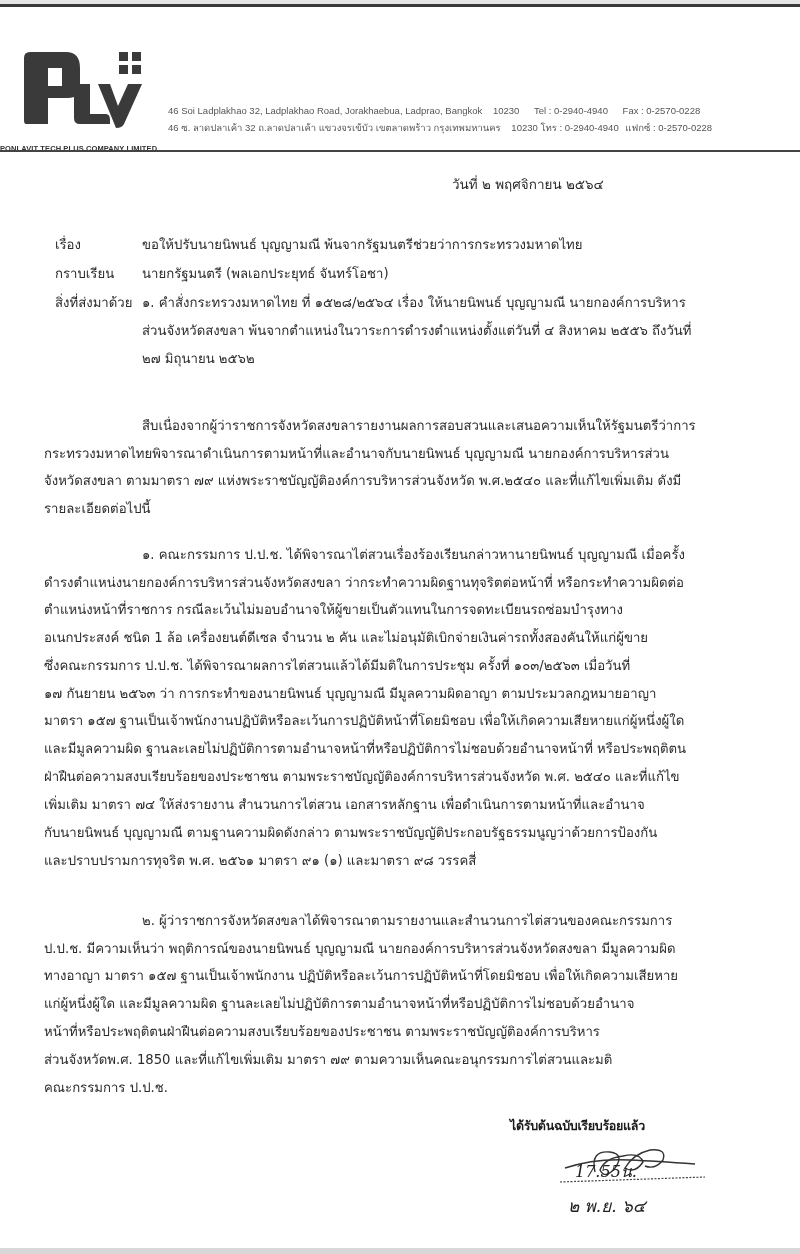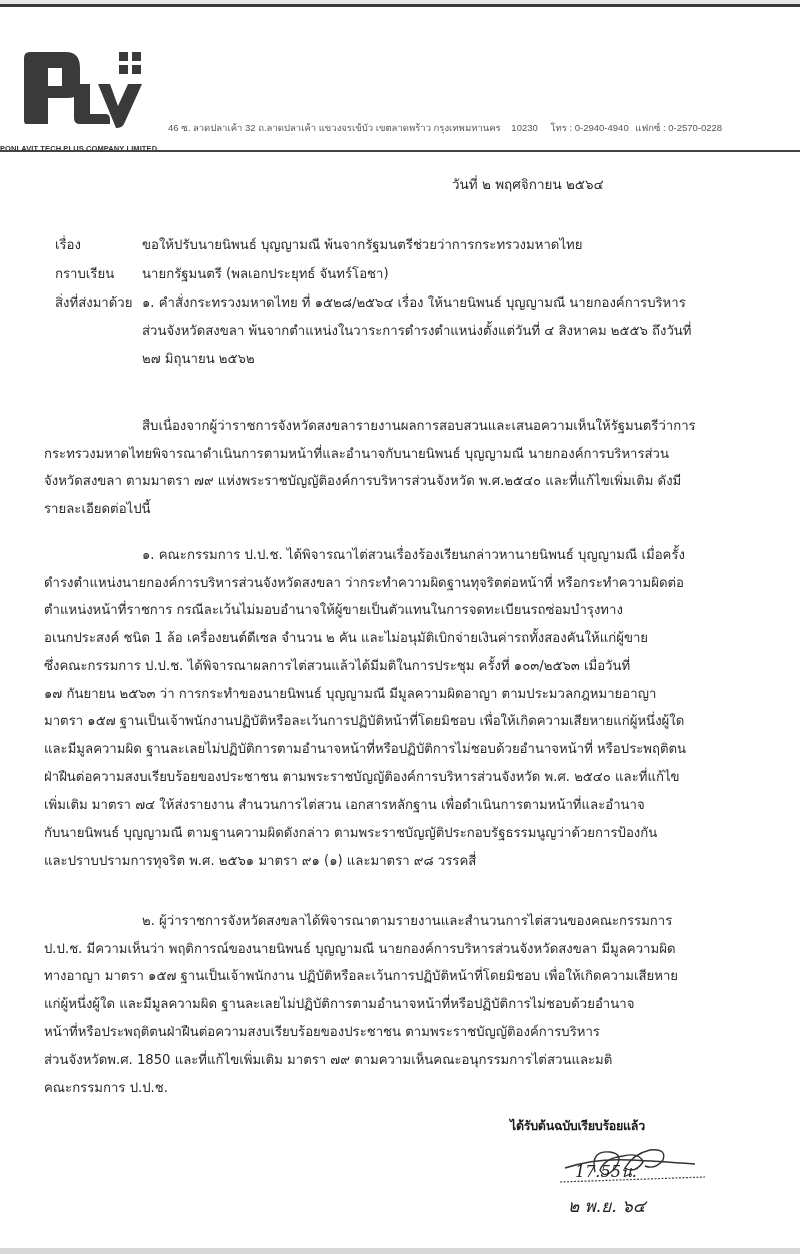--- a/index.html
+++ b/index.html
@@ -67,24 +67,30 @@
 
       <path d="M80 36 L92 36 L100 58 L110 36 L124 36 L106 76 Q104 80 98 80 Z" fill="#3a3a3a"></path>
 
       <rect x="101" y="4" width="9" height="9" fill="#3a3a3a"></rect>
       <rect x="114" y="4" width="9" height="9" fill="#3a3a3a"></rect>
       <rect x="101" y="17" width="9" height="9" fill="#3a3a3a"></rect>
       <rect x="114" y="17" width="9" height="9" fill="#3a3a3a"></rect>
     </svg>
     <div class="company-name">PONLAVIT TECH PLUS COMPANY LIMITED</div>
   </div>
+  <div class="addr en">
+    <span>46 Soi Ladplakhao 32, Ladplakhao Road, Jorakhaebua, Ladprao, Bangkok</span>
+    <span style="margin-left:8px">10230</span>
+    <span style="margin-left:12px">Tel : 0-2940-4940</span>
+    <span style="margin-left:12px">Fax : 0-2570-0228</span>
+  </div>
   <div class="addr th">
     <span>46 ซ. ลาดปลาเค้า 32 ถ.ลาดปลาเค้า แขวงจรเข้บัว เขตลาดพร้าว กรุงเทพมหานคร</span>
     <span style="margin-left:8px">10230</span>
-    <span style="margin-left:10px">โทร : 0-2940-4940</span>
+    <span style="">โทร : 0-2940-4940</span>
     <span style="margin-left:4px">แฟกซ์ : 0-2570-0228</span>
   </div>
 </div>
 <div class="head-rule"></div>
 
 <div class="doc">
   <div class="t date">วันที่ ๒ พฤศจิกายน ๒๕๖๔</div>
 
   <div class="t meta-label" style="top:236px">เรื่อง</div>
   <div class="t meta-value" style="top:236px">ขอให้ปรับนายนิพนธ์ บุญญามณี พ้นจากรัฐมนตรีช่วยว่าการกระทรวงมหาดไทย</div>

